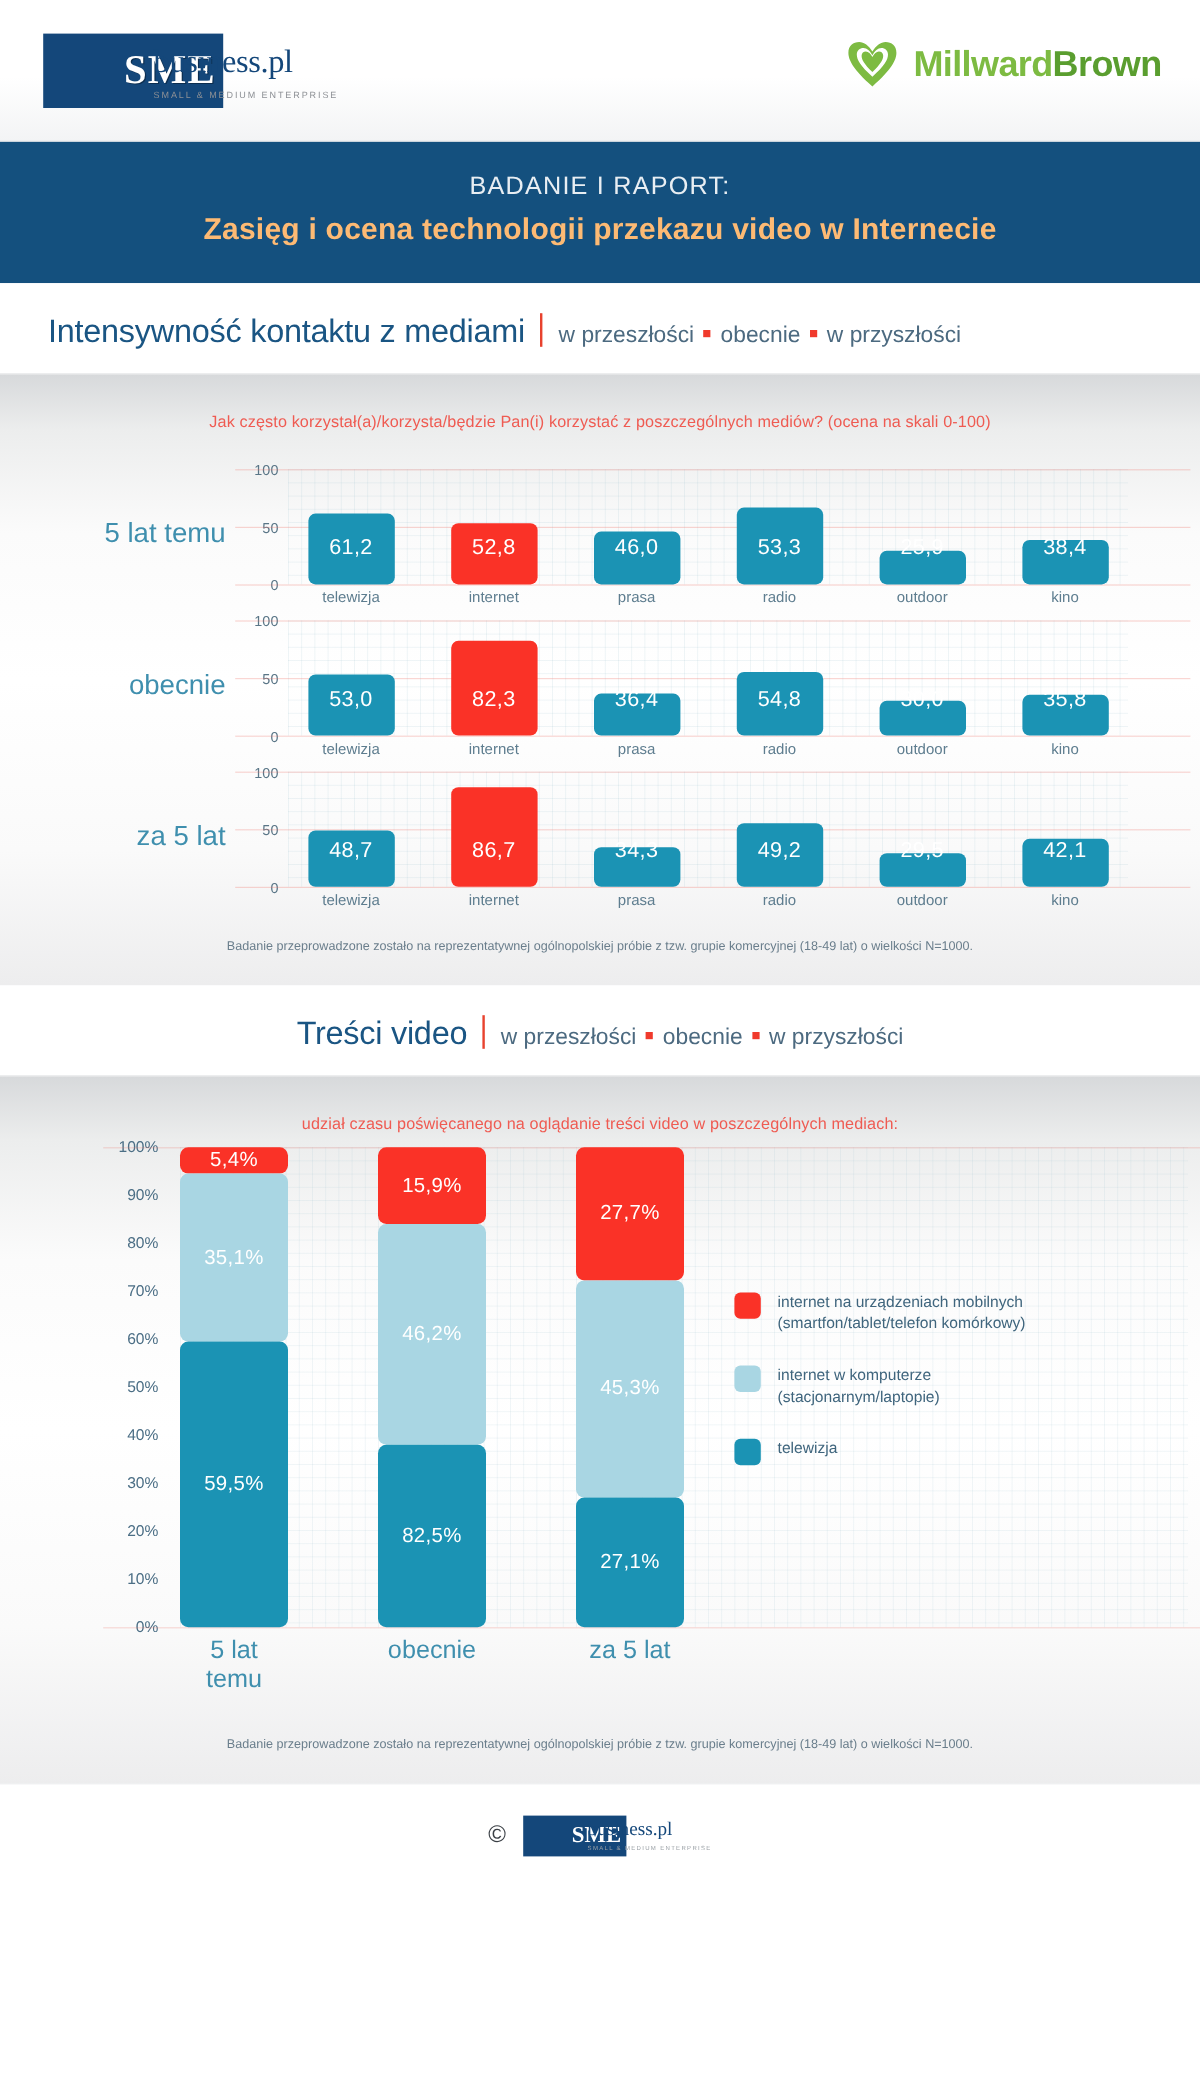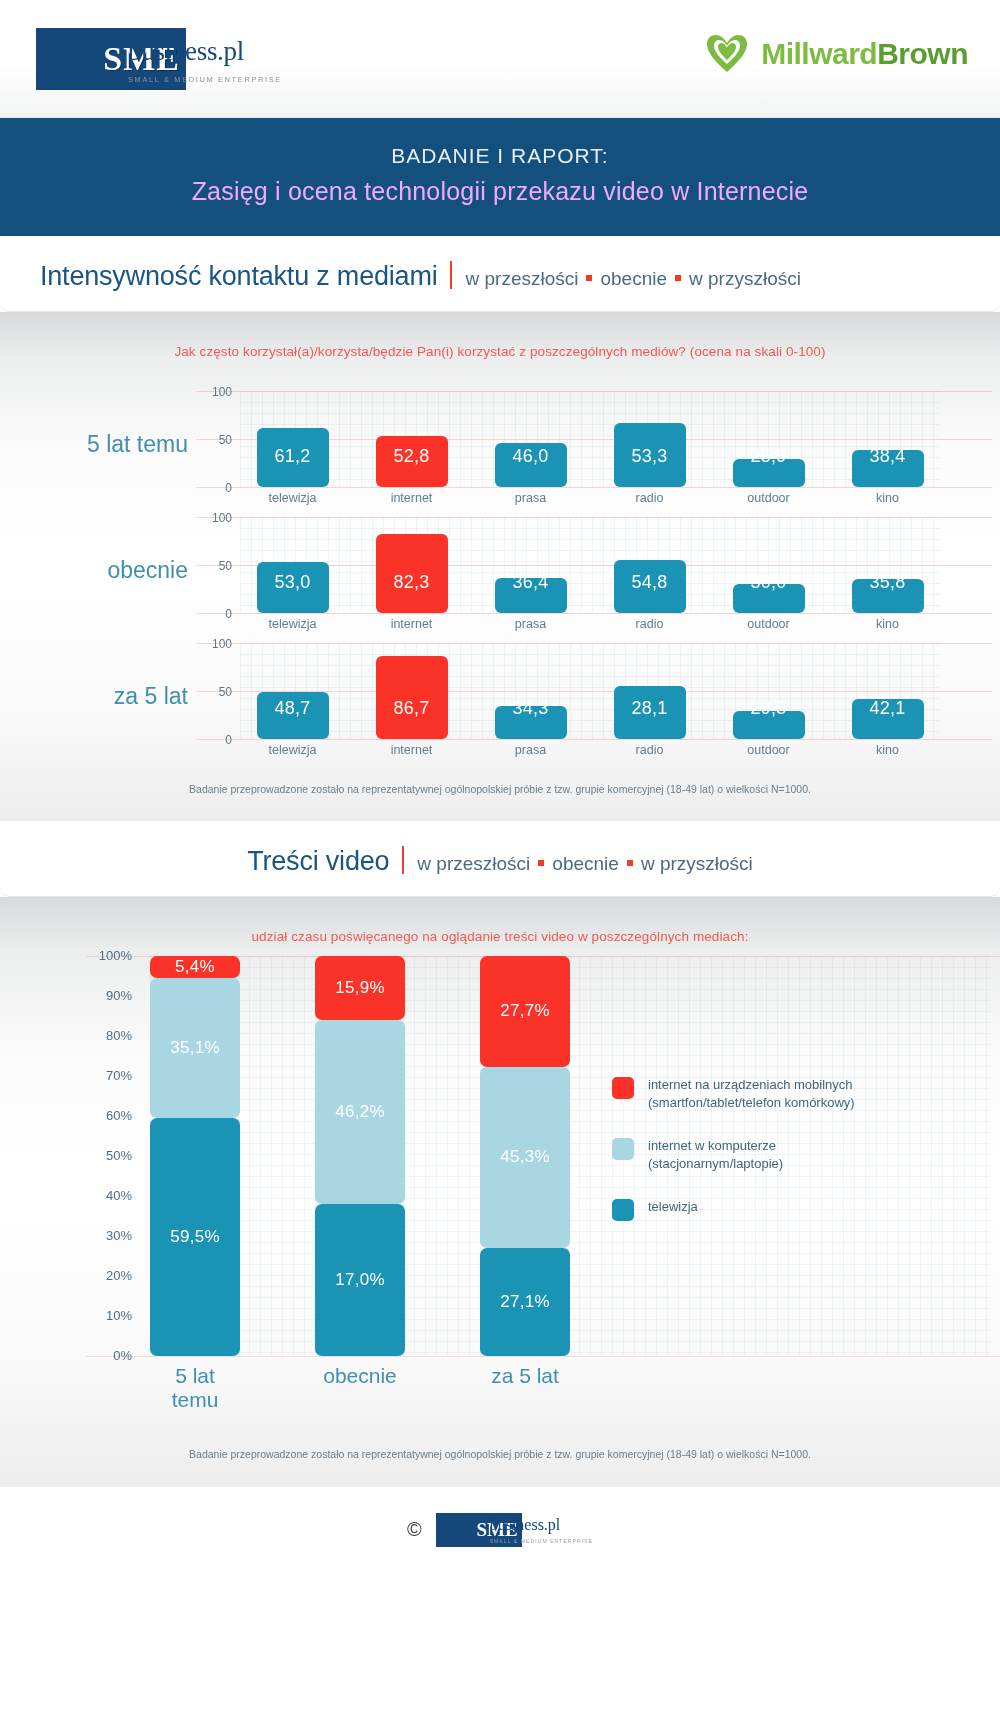--- a/index.html
+++ b/index.html
@@ -51,28 +51,28 @@
   
   .titleband {
     background: #14507e; color: #ffffff;
     padding: 26px 0 30px; text-align: center;
   }
   .titleband .t1 {
     font-size: 21px; letter-spacing: 1px; font-weight: 300;
     color: #e8eef3; margin-bottom: 9px;
   }
   .titleband .t2 {
-    font-size: 25px; font-weight: 400; color: #f0abfc; letter-spacing: .2px;
+    font-size: 25px; font-weight: 700; color: #fdba74; letter-spacing: .2px;
   }
 
   
   .secthead {
     background: #ffffff; padding: 21px 0 19px;
     border-bottom: 1px solid #e8e9ea;
-    display: flex; align-items: baseline; border-radius: 10px;
+    display: flex; align-items: baseline;
   }
   .secthead.center { justify-content: center; }
   .secthead.left { padding-left: 40px; }
   .sect-main {
     font-size: 27px; color: #1a5583; font-weight: 400; letter-spacing: -0.2px;
   }
   .sect-bar {
     display: inline-block; width: 2px; height: 28px;
     background: #e8422e; margin: 0 13px; position: relative; top: 4px;
   }
@@ -343,21 +343,21 @@
               <div class="barcell">
                   <div class="bar teal" style="height:46.8px">48,7</div>
                 </div>
               <div class="barcell">
                   <div class="bar red" style="height:83.2px">86,7</div>
                 </div>
               <div class="barcell">
                   <div class="bar teal" style="height:33.0px">34,3</div>
                 </div>
               <div class="barcell">
-                  <div class="bar teal" style="height:53.1px">28,1</div>
+                  <div class="bar teal" style="height:53.1px">49,2</div>
                 </div>
               <div class="barcell">
                   <div class="bar teal" style="height:28.3px">29,5</div>
                 </div>
               <div class="barcell">
                   <div class="bar teal" style="height:40.4px">42,1</div>
                 </div>
             </div>
             <div class="catlabels">
               <div class="catcell">telewizja</div>
@@ -409,21 +409,21 @@
 
       <div class="c2bars" style="left:150px;top:0;">
         <div class="c2col">
           <div class="seg mobile" style="height:21.6px">5,4%</div>
           <div class="seg desktop" style="height:140.4px">35,1%</div>
           <div class="seg tv" style="height:238.0px">59,5%</div>
         </div>
         <div class="c2col">
           <div class="seg mobile" style="height:63.6px">15,9%</div>
           <div class="seg desktop" style="height:184.8px">46,2%</div>
-          <div class="seg tv" style="height:151.6px">17,0%</div>
+          <div class="seg tv" style="height:151.6px">82,5%</div>
         </div>
         <div class="c2col">
           <div class="seg mobile" style="height:110.8px">27,7%</div>
           <div class="seg desktop" style="height:181.2px">45,3%</div>
           <div class="seg tv" style="height:108.4px">27,1%</div>
         </div>
       </div>
 
       <div class="c2cats">
         <div class="c2cat">5 lat temu</div>

